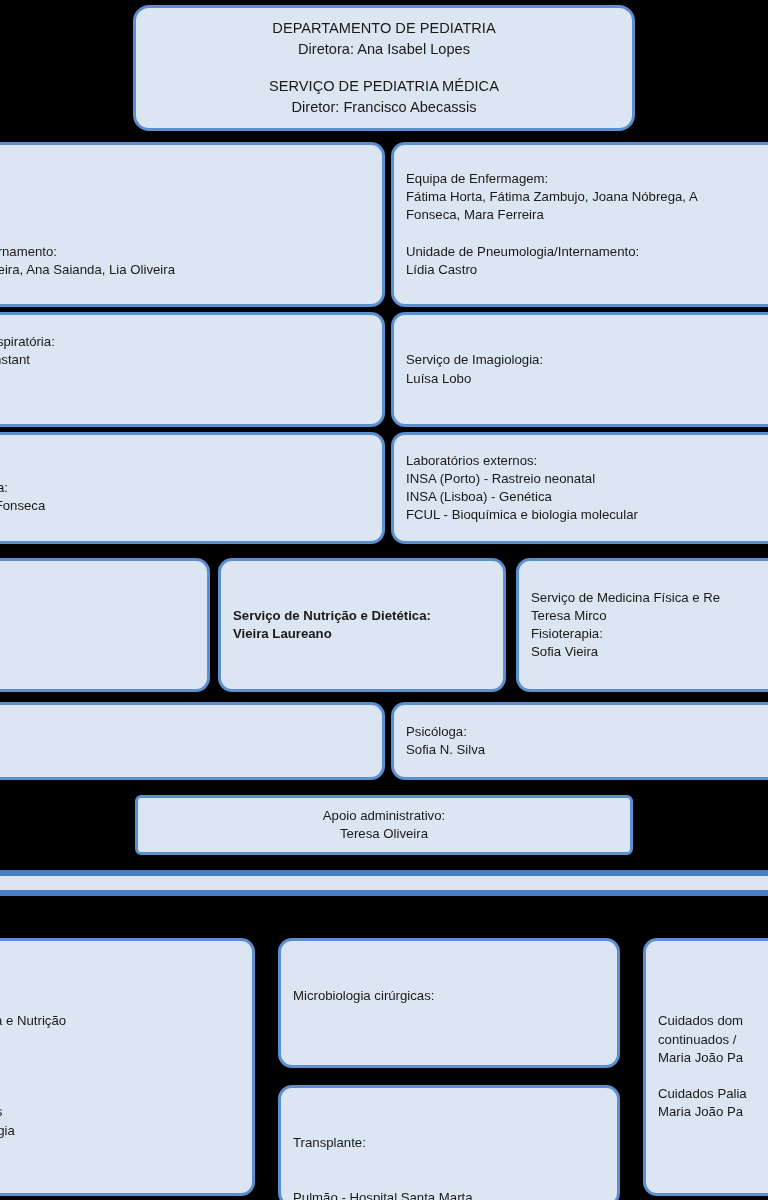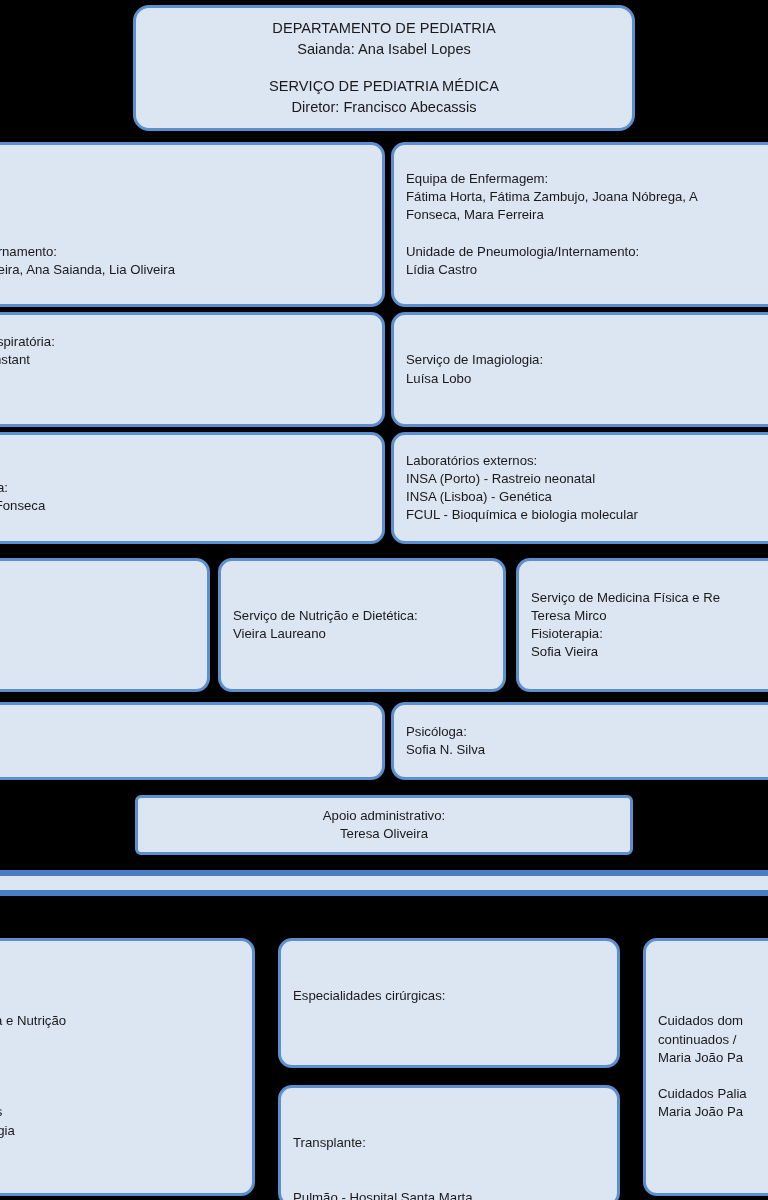--- a/index.html
+++ b/index.html
@@ -46,21 +46,21 @@
   
   #box-fisiopato{left:-120px;top:312px;width:505px;height:115px;}
   #box-imagiologia{left:391px;top:312px;width:500px;height:115px;}
 
   
   #box-ulssm{left:-120px;top:432px;width:505px;height:112px;}
   #box-labs{left:391px;top:432px;width:500px;height:112px;}
 
   
   #box-farmacia{left:-150px;top:558px;width:360px;height:134px;}
-  #box-nutricao{left:218px;top:558px;width:288px;height:134px;}
+  #box-nutricao{left:218px;top:558px;width:288px;height:134px;font-weight:bold;}
   #box-mfr{left:516px;top:558px;width:330px;height:134px;}
 
   
   #box-social{left:-120px;top:702px;width:505px;height:78px;}
   #box-psicologa{left:391px;top:702px;width:500px;height:78px;}
 
   
   #box-admin{left:135px;top:795px;width:498px;height:60px;border-radius:6px;}
 
   
@@ -82,21 +82,21 @@
   .line{display:block;}
   .blank{display:block;height:1.38em;}
 </style>
 </head>
 <body>
 
 <div class="stage">
 
   <div class="node center vcenter" id="header-box">
     <span class="line">DEPARTAMENTO DE PEDIATRIA</span>
-    <span class="line">Saianda: Ana Isabel Lopes</span>
+    <span class="line">Diretora: Ana Isabel Lopes</span>
     <span class="blank"></span>
     <span class="line">SERVIÇO DE PEDIATRIA MÉDICA</span>
     <span class="line">Diretor: Francisco Abecassis</span>
   </div>
 
   <div class="node vcenter" id="box-medica">
     <span class="line">ca:</span>
     <span class="line"> (coordenação)</span>
     <span class="line">stant</span>
     <span class="blank"></span>
@@ -177,21 +177,21 @@
     <span class="line">gia</span>
     <span class="line">ia</span>
     <span class="line">a Adolescência</span>
     <span class="line">atria</span>
     <span class="line">tensivos Pediátricos</span>
     <span class="line">tensivos Neonatologia</span>
     <span class="line">édica</span>
   </div>
 
   <div class="node" id="box-esp-cirurgicas">
-    <span class="line">Especialidades cirúrgicas:</span>
+    <span class="line">Microbiologia cirúrgicas:</span>
     <span class="blank"></span>
     
     
     
     
   </div>
 
   <div class="node" id="box-transplante">
     <span class="line">Transplante:</span>
     <span class="line">Pulmão - Hospital Santa Marta</span>

